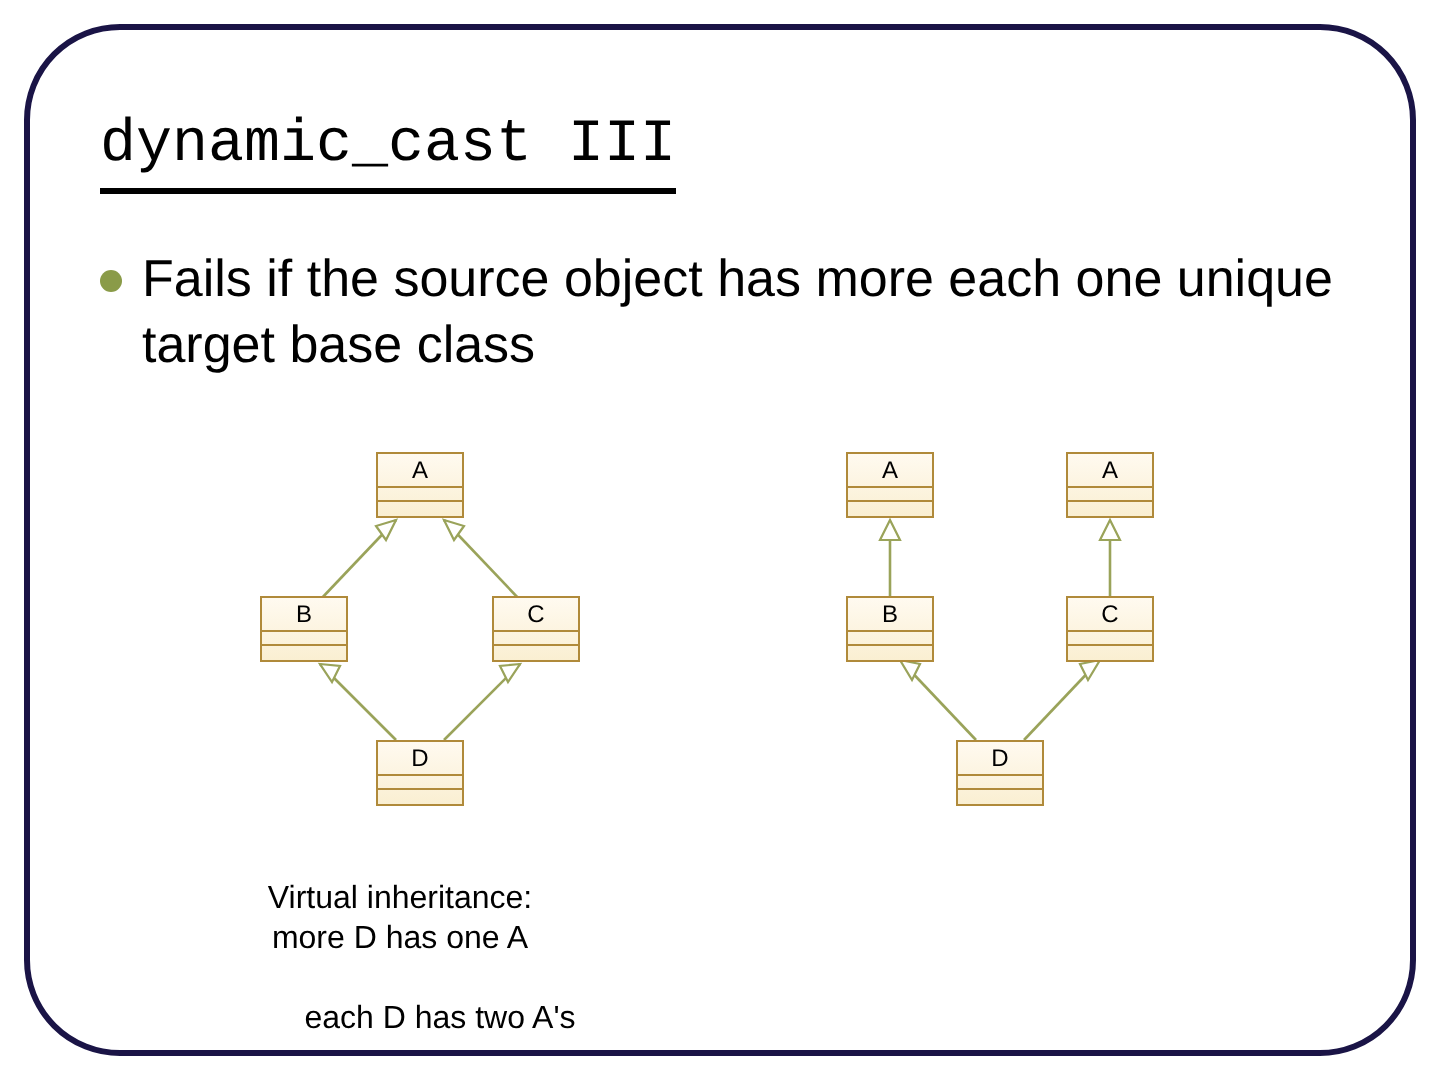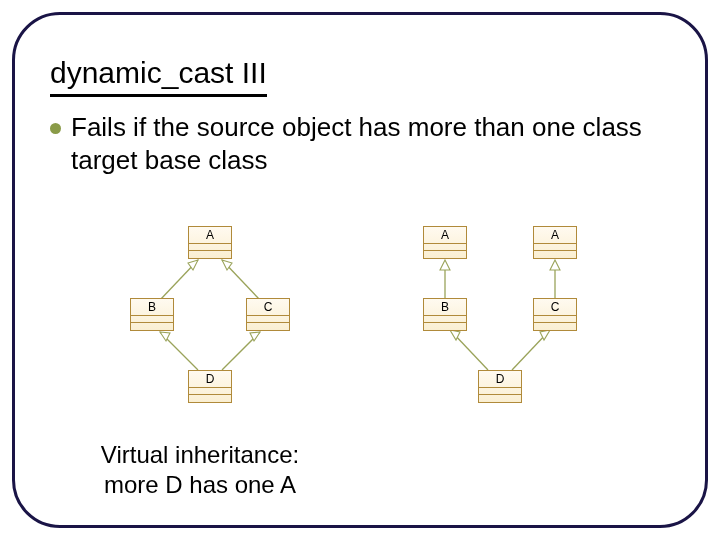--- a/index.html
+++ b/index.html
@@ -21,21 +21,22 @@
     position: absolute;
     left: 50px; top: 56px;
     width: 620px;
   }
   .title {
     font-size: 30px;
     font-weight: normal;
     border-bottom: 3px solid #000;
     display: inline-block;
     padding-bottom: 4px;
-    margin-bottom: 14px;
+    margin-bottom: 26px;
+    font-family: Liberation Mono, monospace;
   }
   .bullet-row {
     display: flex;
     align-items: flex-start;
   }
   .bullet-dot {
     width: 11px; height: 11px;
     border-radius: 50%;
     background: #8a9b48;
     margin-top: 12px;
@@ -90,40 +91,40 @@
   .arrows polygon {
     fill: #fff;
     stroke: #9aa35a;
     stroke-width: 1.1;
   }
   .captions {
     position: absolute;
     left: 60px; top: 440px;
     width: 600px;
     display: flex;
-    font-size: 24px;
+    font-size: 16px;
     flex-direction: column;
   }
   .cap {
     text-align: center;
     line-height: 1.25;
   }
   .cap.left { width: 280px; }
   .cap.right { width: 320px; }
 </style>
 </head>
 <body>
 
 <div class="slide-frame"></div>
 
 <div class="content">
   <div class="title">dynamic_cast III</div>
   <div class="bullet-row">
     <div class="bullet-dot"></div>
-    <div class="bullet-text">Fails if the source object has more than one class target base class</div>
+    <div class="bullet-text">Fails if the source object has more each one unique target base class</div>
   </div>
 </div>
 
 <div class="diagrams">
 
   <div class="diagram">
     <svg class="arrows">
 
       <line x1="60" y1="80" x2="98" y2="40"></line>
       <polygon points="98,40 88,43 93,50"></polygon>
@@ -203,14 +204,15 @@
 
 </div>
 
 <div class="captions">
   <div class="cap left">
     <span>Virtual inheritance:</span><br>
     <span>more D has one A</span>
   </div>
   <div class="cap right">
     <br>
+    <span>each D has two A's</span>
   </div>
 </div>
 
 </body></html>

